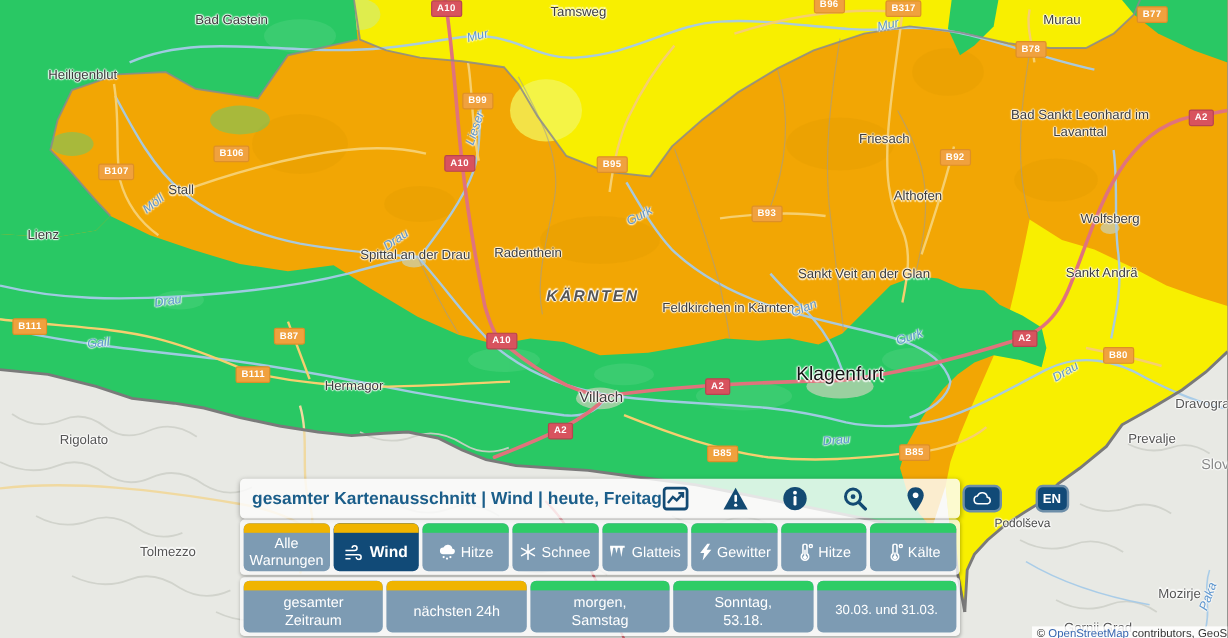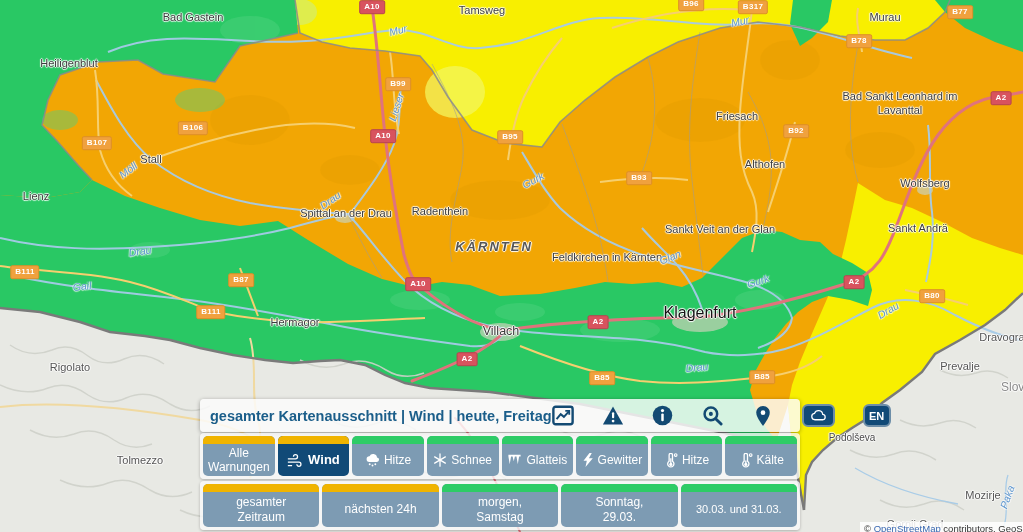--- a/index.html
+++ b/index.html
@@ -392,21 +392,21 @@
     <button class="wbtn">
       <span class="strip" style="background: rgb(240, 180, 0);"></span>
       <span class="wlabel">nächsten 24h</span>
     </button>
     <button class="wbtn">
       <span class="strip" style="background: rgb(46, 204, 102);"></span>
       <span class="wlabel narrow-s">morgen, Samstag</span>
     </button>
     <button class="wbtn">
       <span class="strip" style="background: rgb(46, 204, 102);"></span>
-      <span class="wlabel narrow-s">Sonntag, 29.03.</span>
+      <span class="wlabel narrow-s">Sonntag, 53.18.</span>
     </button>
     <button class="wbtn">
       <span class="strip" style="background: rgb(46, 204, 102);"></span>
       <span class="wlabel nowrap">30.03. und 31.03.</span>
     </button>
   </div>
 
   <div class="attribution"><span>© </span><a href="#">OpenStreetMap</a><span> contributors, GeoSphere</span></div>
 
 </div>

